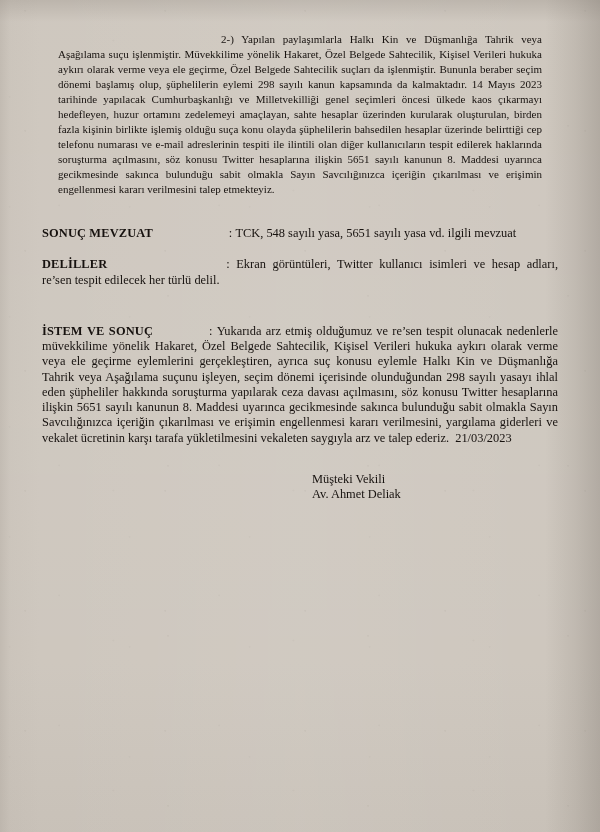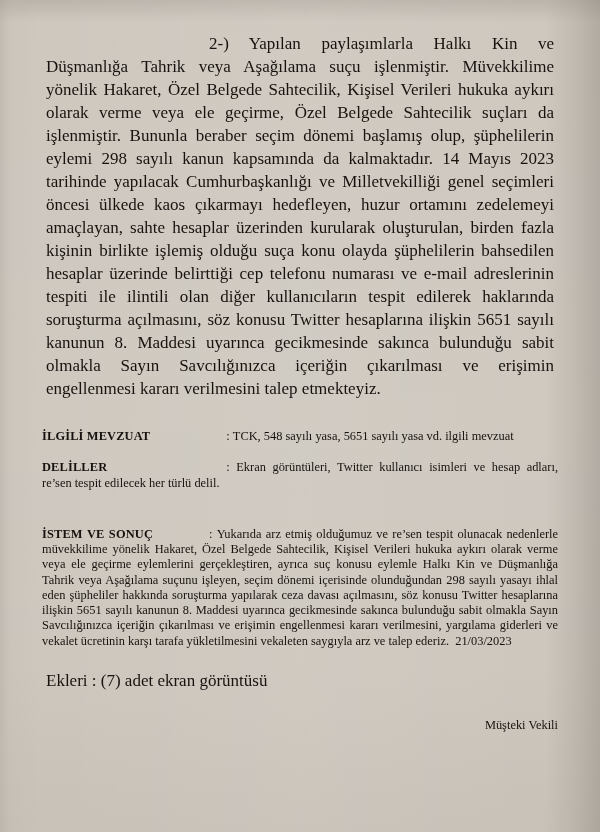--- a/index.html
+++ b/index.html
@@ -42,25 +42,25 @@
   .content {
     position: absolute;
     left: 42px;
     top: 0;
     width: 516px;
     height: 832px;
   }
 
   
   .para {
-    font-size: 17px;
-    line-height: 23px;
+    font-size: 11px;
+    line-height: 15px;
     text-align: justify;
     text-align-last: left;
-    margin: 4px;
+    margin: 16px;
     -webkit-font-smoothing: antialiased;
   }
 
   .para-lead {
     margin-top: 32px;
   }
   .para-lead .lead-indent {
     display: inline-block;
     width: 163px;
   }
@@ -86,21 +86,21 @@
 
   .row-mevzuat  { margin-top: 29px; }
   .row-deliller { margin-top: 16px; }
   .row-istem    { margin-top: 36px; }
 
   .ekleri { margin-top: 20px; }
 
   
   .signature {
     margin-top: 26px;
-    text-align: right;
+    text-align: left;
     font-size: 12.4px;
     line-height: 15.5px;
     padding-left: 270px;
   }
   .signature div { white-space: nowrap; }
 
   
   .grain {
     position: absolute;
     inset: 0;
@@ -116,27 +116,27 @@
   }
 </style>
 </head>
 <body>
 
 <div class="page">
   <div class="content">
 
     <p class="para para-lead"><span class="lead-indent"></span><span>2-) Yapılan paylaşımlarla Halkı Kin ve Düşmanlığa Tahrik veya Aşağılama suçu işlenmiştir. Müvekkilime yönelik Hakaret, Özel Belgede Sahtecilik, Kişisel Verileri hukuka aykırı olarak verme veya ele geçirme, Özel Belgede Sahtecilik suçları da işlenmiştir. Bununla beraber seçim dönemi başlamış olup, şüphelilerin eylemi 298 sayılı kanun kapsamında da kalmaktadır. 14 Mayıs 2023 tarihinde yapılacak Cumhurbaşkanlığı ve Milletvekilliği genel seçimleri öncesi ülkede kaos çıkarmayı hedefleyen, huzur ortamını zedelemeyi amaçlayan, sahte hesaplar üzerinden kurularak oluşturulan, birden fazla kişinin birlikte işlemiş olduğu suça konu olayda şüphelilerin bahsedilen hesaplar üzerinde belirttiği cep telefonu numarası ve e-mail adreslerinin tespiti ile ilintili olan diğer kullanıcıların tespit edilerek haklarında soruşturma açılmasını, söz konusu Twitter hesaplarına ilişkin 5651 sayılı kanunun 8. Maddesi uyarınca gecikmesinde sakınca bulunduğu sabit olmakla Sayın Savcılığınızca içeriğin çıkarılması ve erişimin engellenmesi kararı verilmesini talep etmekteyiz.</span></p>
 
-    <p class="labelled row-mevzuat"><span class="lbl">İLGİLİ MEVZUAT</span><span class="lbl-gap gap-mevzuat"></span><span>:</span>&nbsp;<span>TCK, 548 sayılı yasa, 5651 sayılı yasa vd. ilgili mevzuat</span></p>
+    <p class="labelled row-mevzuat"><span class="lbl">SONUÇ MEVZUAT</span><span class="lbl-gap gap-mevzuat"></span><span>:</span>&nbsp;<span>TCK, 548 sayılı yasa, 5651 sayılı yasa vd. ilgili mevzuat</span></p>
 
     <p class="labelled row-deliller"><span class="lbl">DELİLLER</span><span class="lbl-gap gap-deliller"></span><span>:</span>&nbsp;<span>Ekran görüntüleri, Twitter kullanıcı isimleri ve hesap adları, re’sen tespit edilecek her türlü delil.</span></p>
 
     <p class="labelled row-istem"><span class="lbl">İSTEM VE SONUÇ</span><span class="lbl-gap gap-istem"></span><span>:</span>&nbsp;<span>Yukarıda arz etmiş olduğumuz ve re’sen tespit olunacak nedenlerle müvekkilime yönelik Hakaret, Özel Belgede Sahtecilik, Kişisel Verileri hukuka aykırı olarak verme veya ele geçirme eylemlerini gerçekleştiren, ayrıca suç konusu eylemle Halkı Kin ve Düşmanlığa Tahrik veya Aşağılama suçunu işleyen, seçim dönemi içerisinde olunduğundan 298 sayılı yasayı ihlal eden şüpheliler hakkında soruşturma yapılarak ceza davası açılmasını, söz konusu Twitter hesaplarına ilişkin 5651 sayılı kanunun 8. Maddesi uyarınca gecikmesinde sakınca bulunduğu sabit olmakla Sayın Savcılığınızca içeriğin çıkarılması ve erişimin engellenmesi kararı verilmesini, yargılama giderleri ve vekalet ücretinin karşı tarafa yükletilmesini vekaleten saygıyla arz ve talep ederiz.</span>&nbsp; <span>21/03/2023</span></p>
 
-    <p class="para ekleri"><span>Ekleri : (7) adet ekran görüntüsü</span></p>
 
     <div class="signature">
       <div>Müşteki Vekili</div>
+      <div>Av. Ahmet Deliak</div>
     </div>
 
   </div>
   <div class="grain"></div>
 </div>
 
 </body></html>

